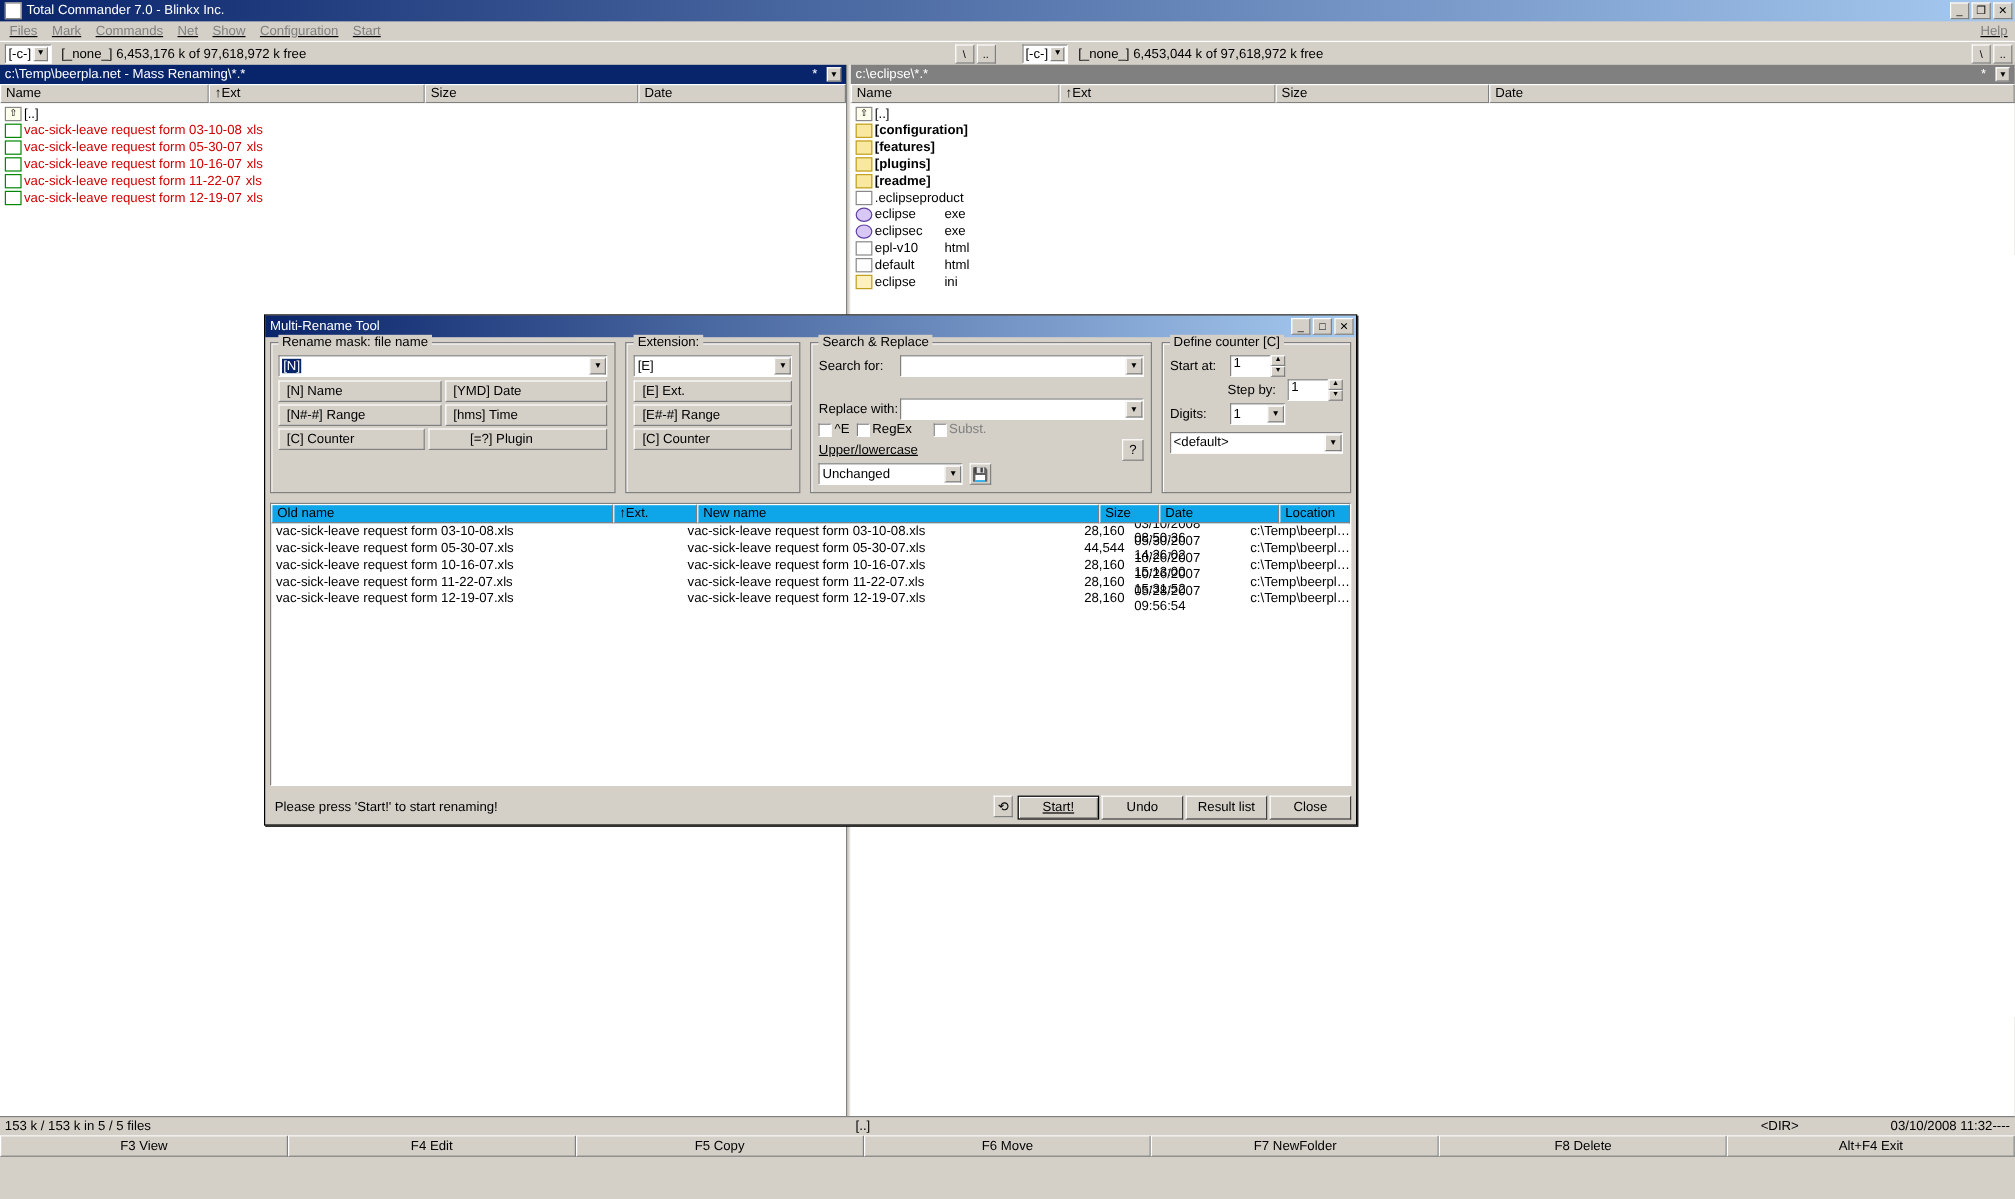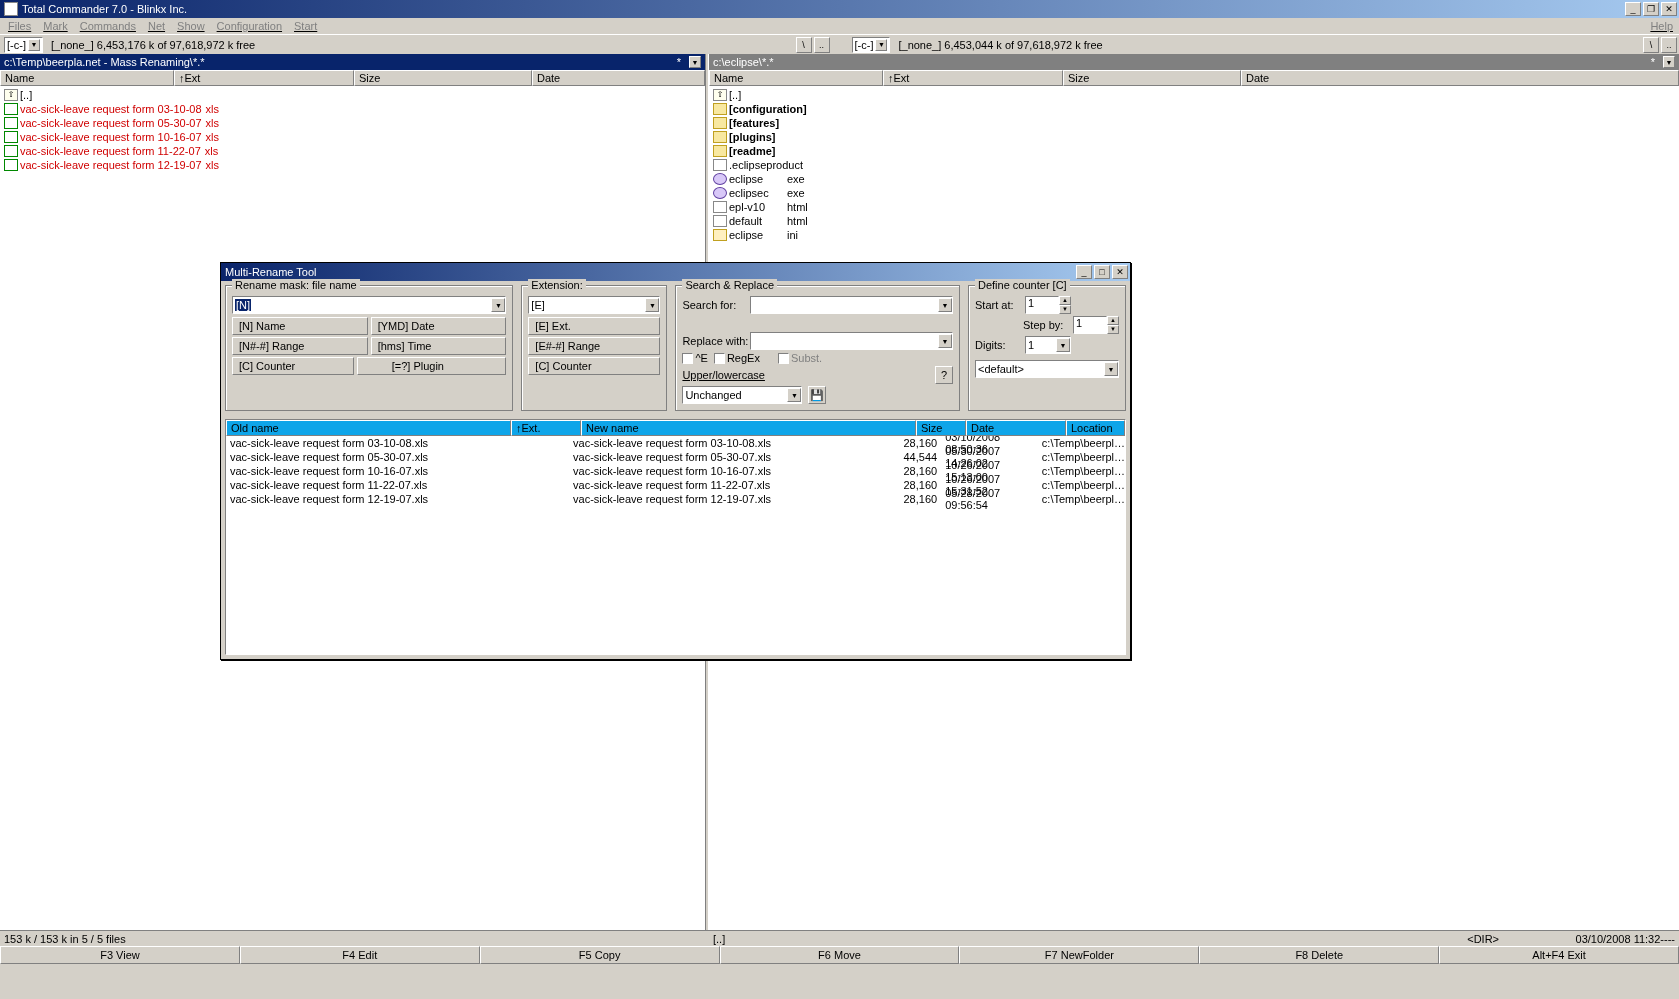--- a/index.html
+++ b/index.html
@@ -409,13 +409,27 @@
           <span style="width:285px;">vac-sick-leave request form 12-19-07.xls</span>
           <span style="width:70px;"></span>
           <span style="width:335px;">vac-sick-leave request form 12-19-07.xls</span>
           <span style="width:50px;text-align:right;padding-right:4px;">28,160</span>
           <span style="width:100px;">05/28/2007 09:56:54</span>
           <span style="flex:1;">c:\Temp\beerpl…</span>
         </div>
       </div>
   </div>
 
+  <div class="btmbar">
+    <span style="padding-left:4px;">Please press 'Start!' to start renaming!</span>
+    <div style="margin-left:auto;display:flex;">
+      <div class="btn3d" style="width:16px;justify-content:center;margin-right:2px;padding:0;">⟲</div>
+      <div class="dlgbtn default">
+          <span class="underline-letter">Start!</span>
+        </div>
+      <div class="dlgbtn">Undo</div>
+      <div class="dlgbtn">
+          <span>Result list</span>
+        </div>
+      <div class="dlgbtn">Close</div>
+    </div>
+  </div>
 </div>
 
 </body></html>

